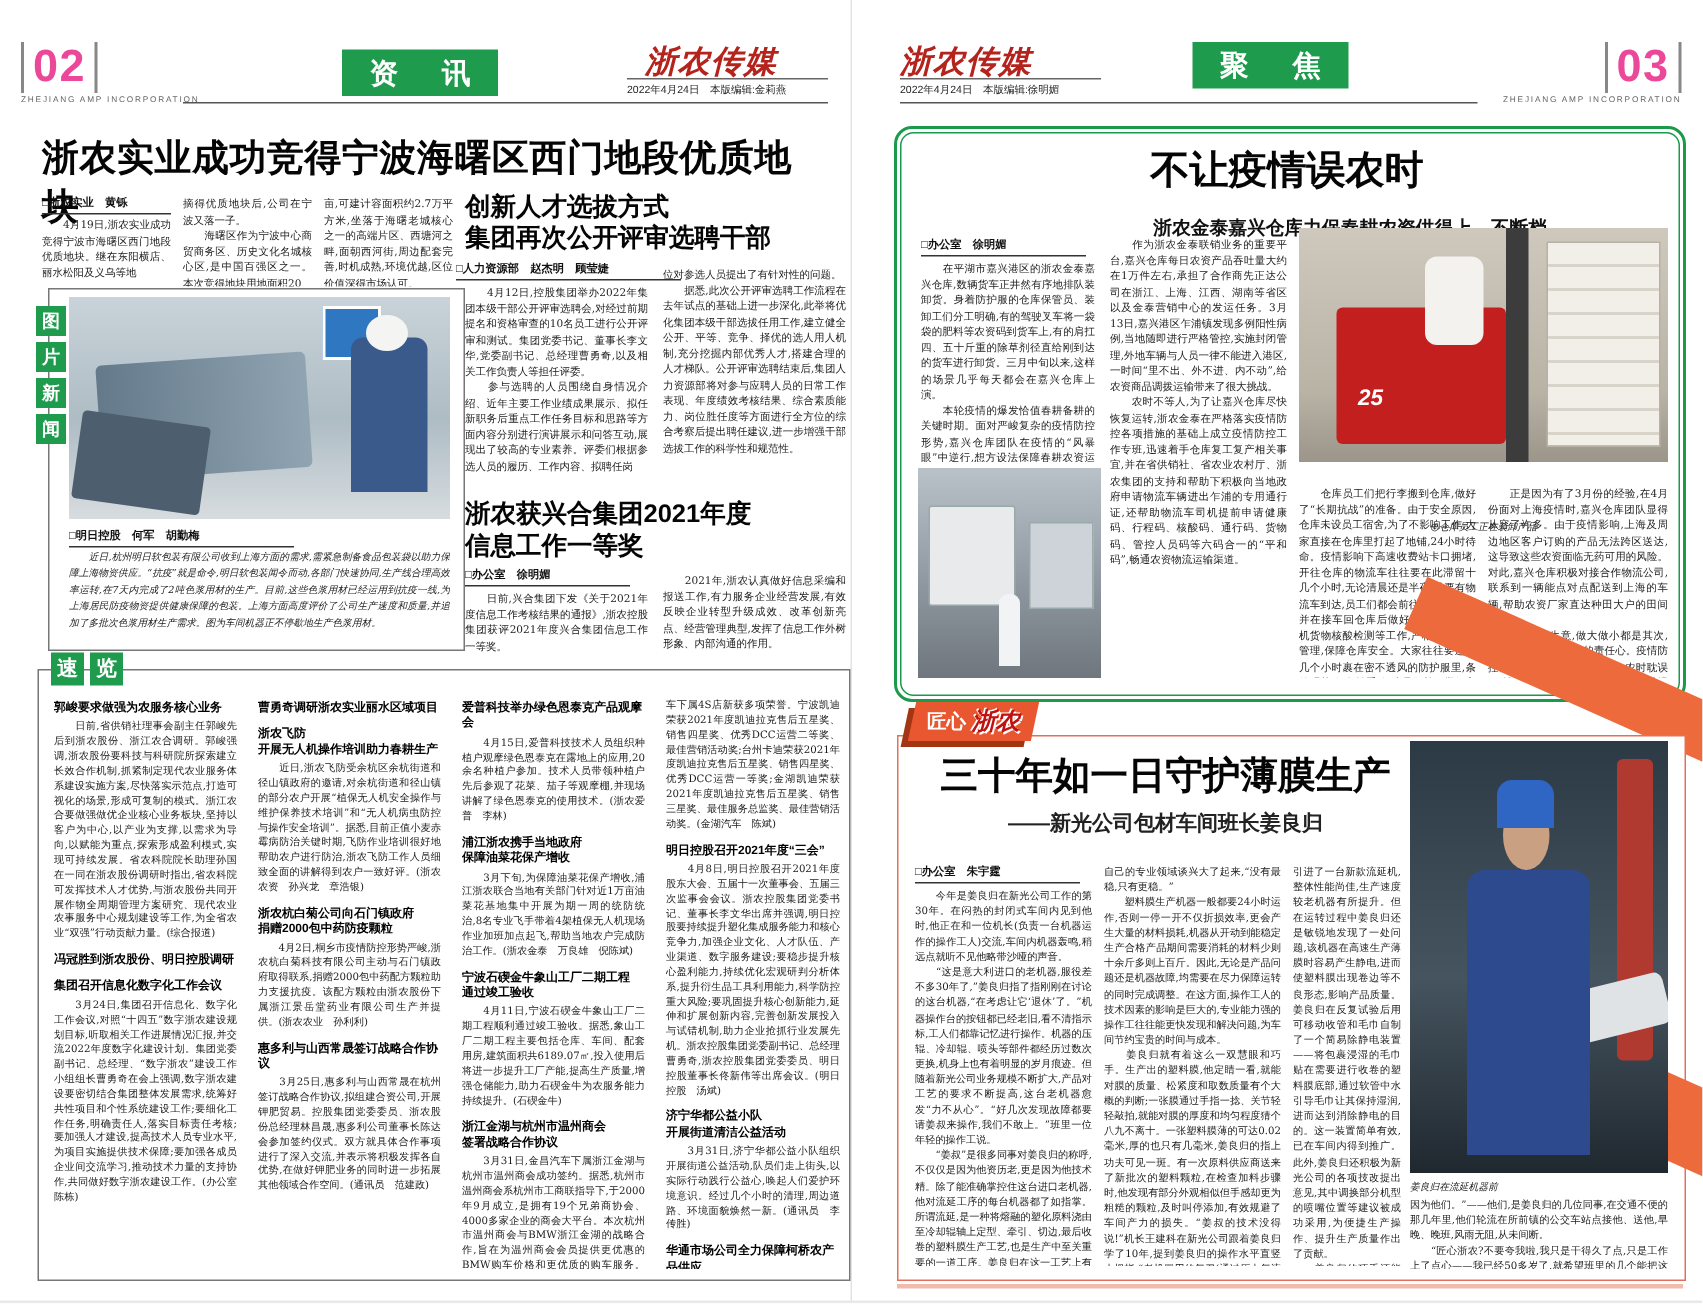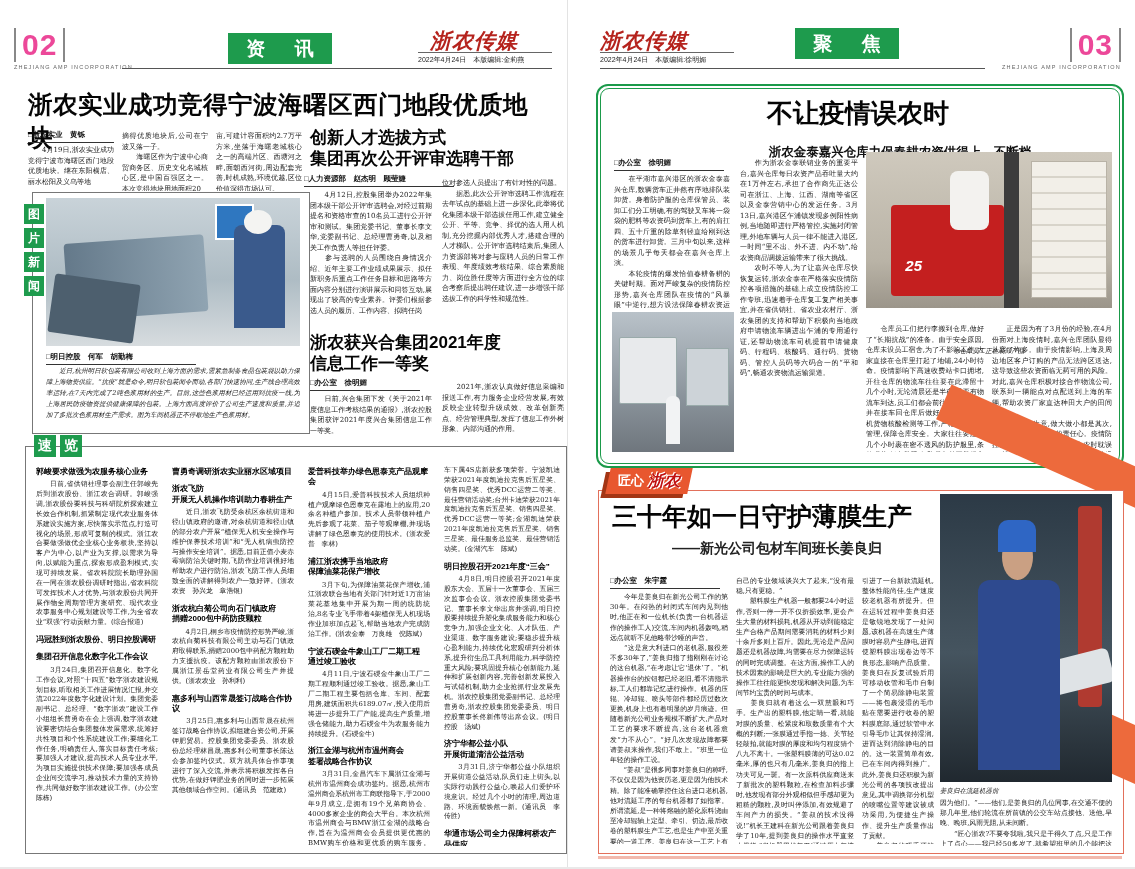--- a/index.html
+++ b/index.html
@@ -202,21 +202,21 @@
     <div class="col" style="left:992px;top:324px;width:120px;height:128px;">　　正是因为有了3月份的经验,在4月份面对上海疫情时,嘉兴仓库团队显得从容了许多。由于疫情影响,上海及周边地区客户订购的产品无法跨区送达,这导致这些农资面临无药可用的风险。对此,嘉兴仓库积极对接合作物流公司,联系到一辆能点对点配送到上海的车辆,帮助农资厂家直达种田大户的田间地头。
 　　“做农资生意,做大做小都是其次,最重要的是对待工作的责任心。疫情防控松不得,春耕生产也等不得,农时耽误了,就是一季的收成。”浙农金泰副总经理樊锦明表示。岗位即阵地,职责即使命,浙农金泰嘉兴仓库团队的员工正用自己的点滴力量牢牢加固春耕保供防线。</div>
 
     <div class="ribbon" style="left:930px;top:448px;width:320px;height:38px;transform:rotate(24deg);"></div>
     <div class="featframe" style="left:598px;top:490px;width:524px;height:362px;"></div>
     <div class="ribbon" style="left:1042px;top:724px;width:170px;height:54px;transform:rotate(24deg);"></div>
     <div class="badge" style="left:608px;top:468px;">
       <span class="a">匠心</span>
       <span class="b">浙农</span>
     </div>
-    <div style="position:absolute;left:612px;top:500px;width:330px;text-align:left;font-size:25px;font-weight:900;color:#050505;">三十年如一日守护薄膜生产</div>
+    <div style="position:absolute;left:612px;top:500px;width:330px;text-align:center;font-size:25px;font-weight:900;color:#050505;">三十年如一日守护薄膜生产</div>
     <div style="position:absolute;left:612px;top:540px;width:330px;text-align:center;font-size:14px;font-weight:600;color:#222;">——新光公司包材车间班长姜良归</div>
     <div class="photo ph-worker" style="left:940px;top:494px;width:172px;height:288px;">
       <div class="pipe"></div>
         <div class="roll"></div>
         <div class="body"></div>
         <div class="head"></div>
         <div class="helmet"></div>
     </div>
     <div class="caption" style="position:absolute;left:940px;top:786px;width:172px;">姜良归在流延机器前</div>
     <div style="position:absolute;left:610px;top:576px;width:110px;" class="byline">□办公室　朱宇霆</div>

